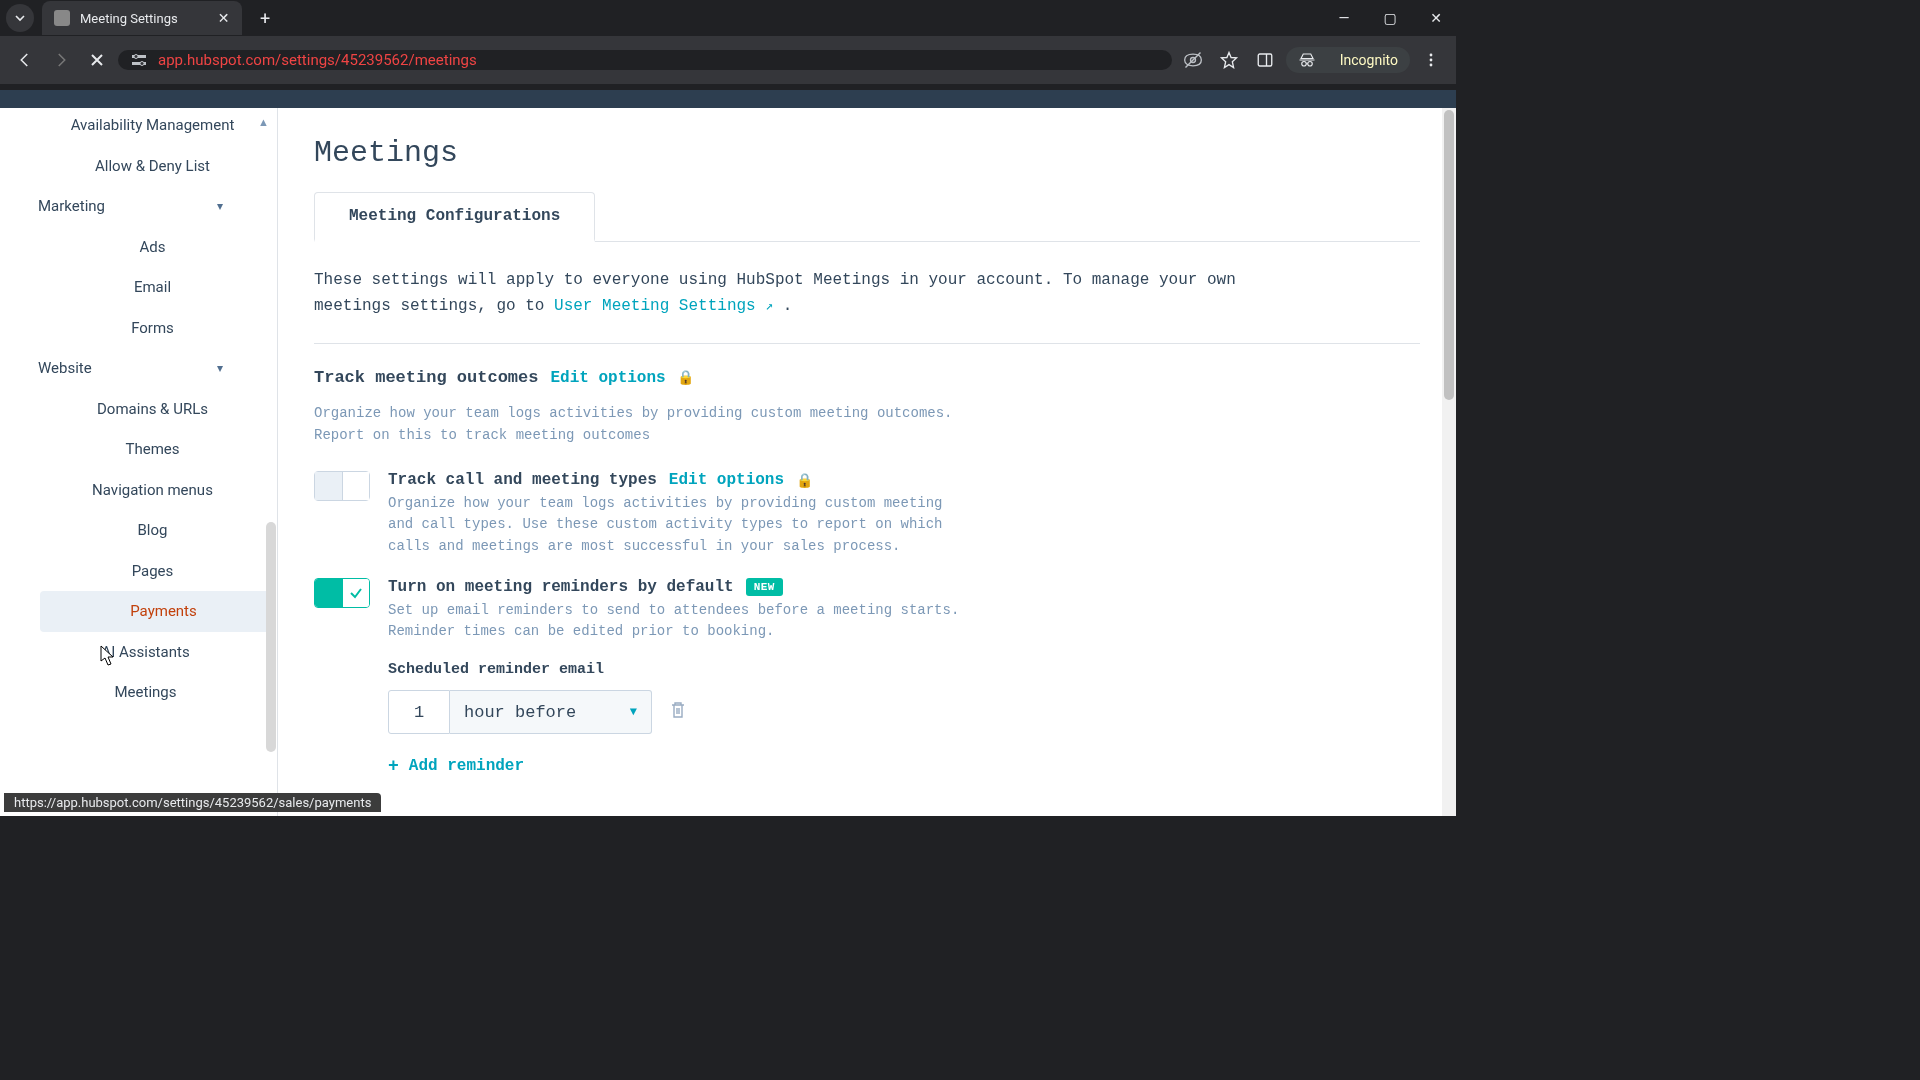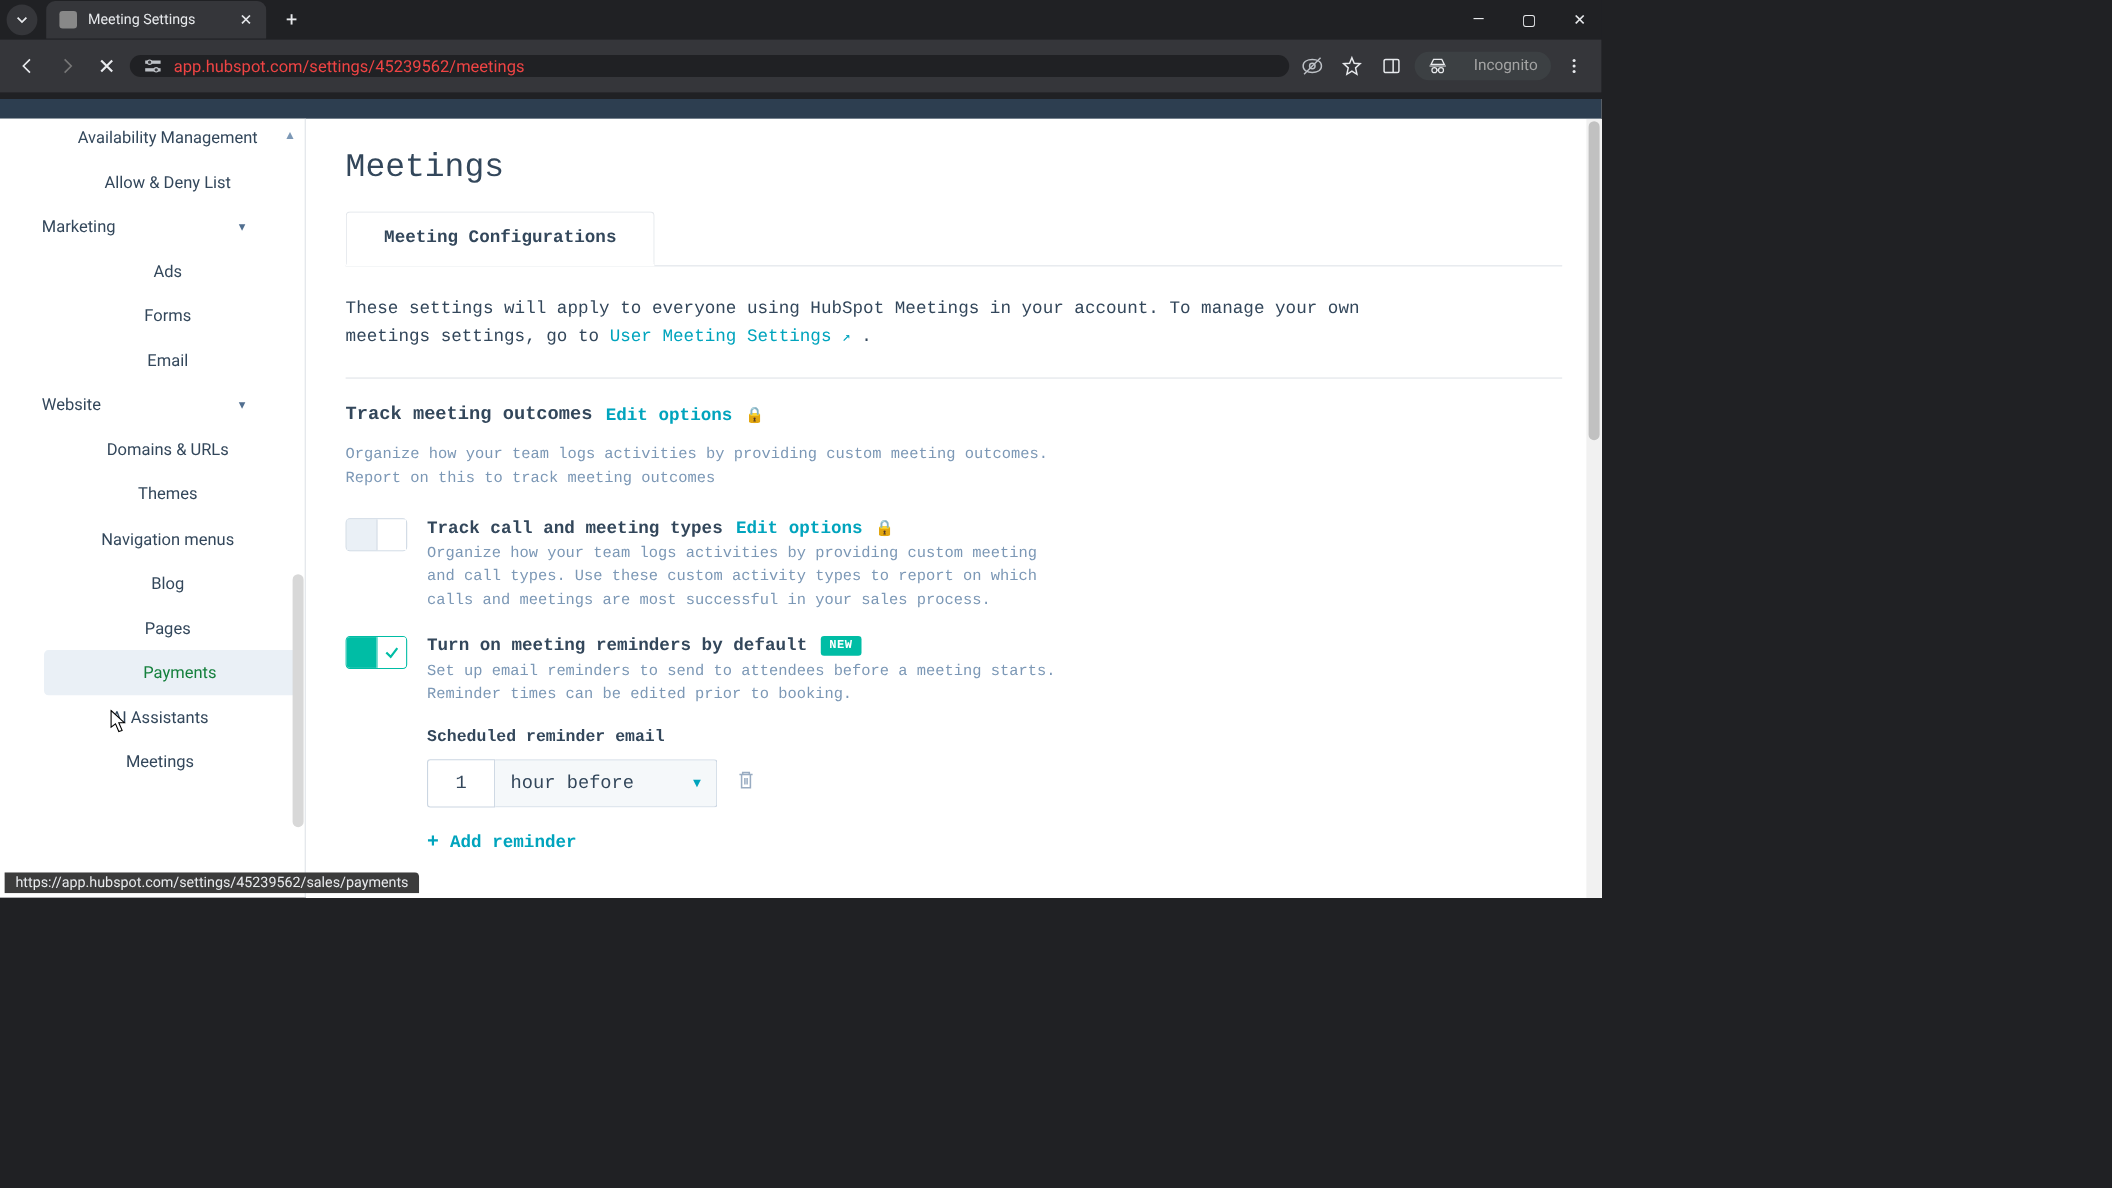--- a/index.html
+++ b/index.html
@@ -65,21 +65,21 @@
     color:#ef4444;
     gap: 10px;
     font-size:15px;
   }
   .url-icon { width:18px; height:18px; color:#bdc1c6; display:flex;align-items:center;justify-content:center;}
   .tb-right { display:flex; align-items:center; gap:6px;}
   .incognito-badge {
     background: #3c4043;
     border-radius: 16px;
     padding: 4px 12px;
-    color:#a3a3a3;
+    color:#fef9c3;
     font-size:14px;
     display:flex; align-items:center; gap:24px;
   }
 
   
   .app-area {
     position:absolute;
     top: 90px;
     left: 0;
     right: 0;
@@ -119,21 +119,21 @@
   }
   .sidebar-leaf { padding-left: 48px; font-size:15px;text-align:center; }
   .sidebar-item.group {
     display:flex; align-items:center;
     padding-left: 34px;
     font-weight:400;
   }
   .sidebar-item .chevron { margin-left:auto; color:#516f90; font-size:12px; padding-right:30px;}
   .sidebar-leaf.active {
     background:#eaf0f6;
-    color:#15803d;
+    color:#c2410c;
     margin-left:40px;
   }
   .sidebar .caret-up {
     position:absolute;
     right:8px;
     top:8px;
     color:#7c98b6;
     font-size:11px;
   }
   .sidebar .caret-down-sb {
@@ -404,24 +404,24 @@
       </div>
 
       <div class="sidebar-item group">
         <span>Marketing</span>
         <span class="chevron">▾</span>
       </div>
       <div class="sidebar-leaf">
         <span>Ads</span>
       </div>
       <div class="sidebar-leaf">
+        <span>Email</span>
+      </div>
+      <div class="sidebar-leaf">
         <span>Forms</span>
-      </div>
-      <div class="sidebar-leaf">
-        <span>Email</span>
       </div>
 
       <div class="sidebar-item group">
         <span>Website</span>
         <span class="chevron">▾</span>
       </div>
       <div class="sidebar-leaf">
         <span>Domains &amp; URLs</span>
       </div>
       <div class="sidebar-leaf">

